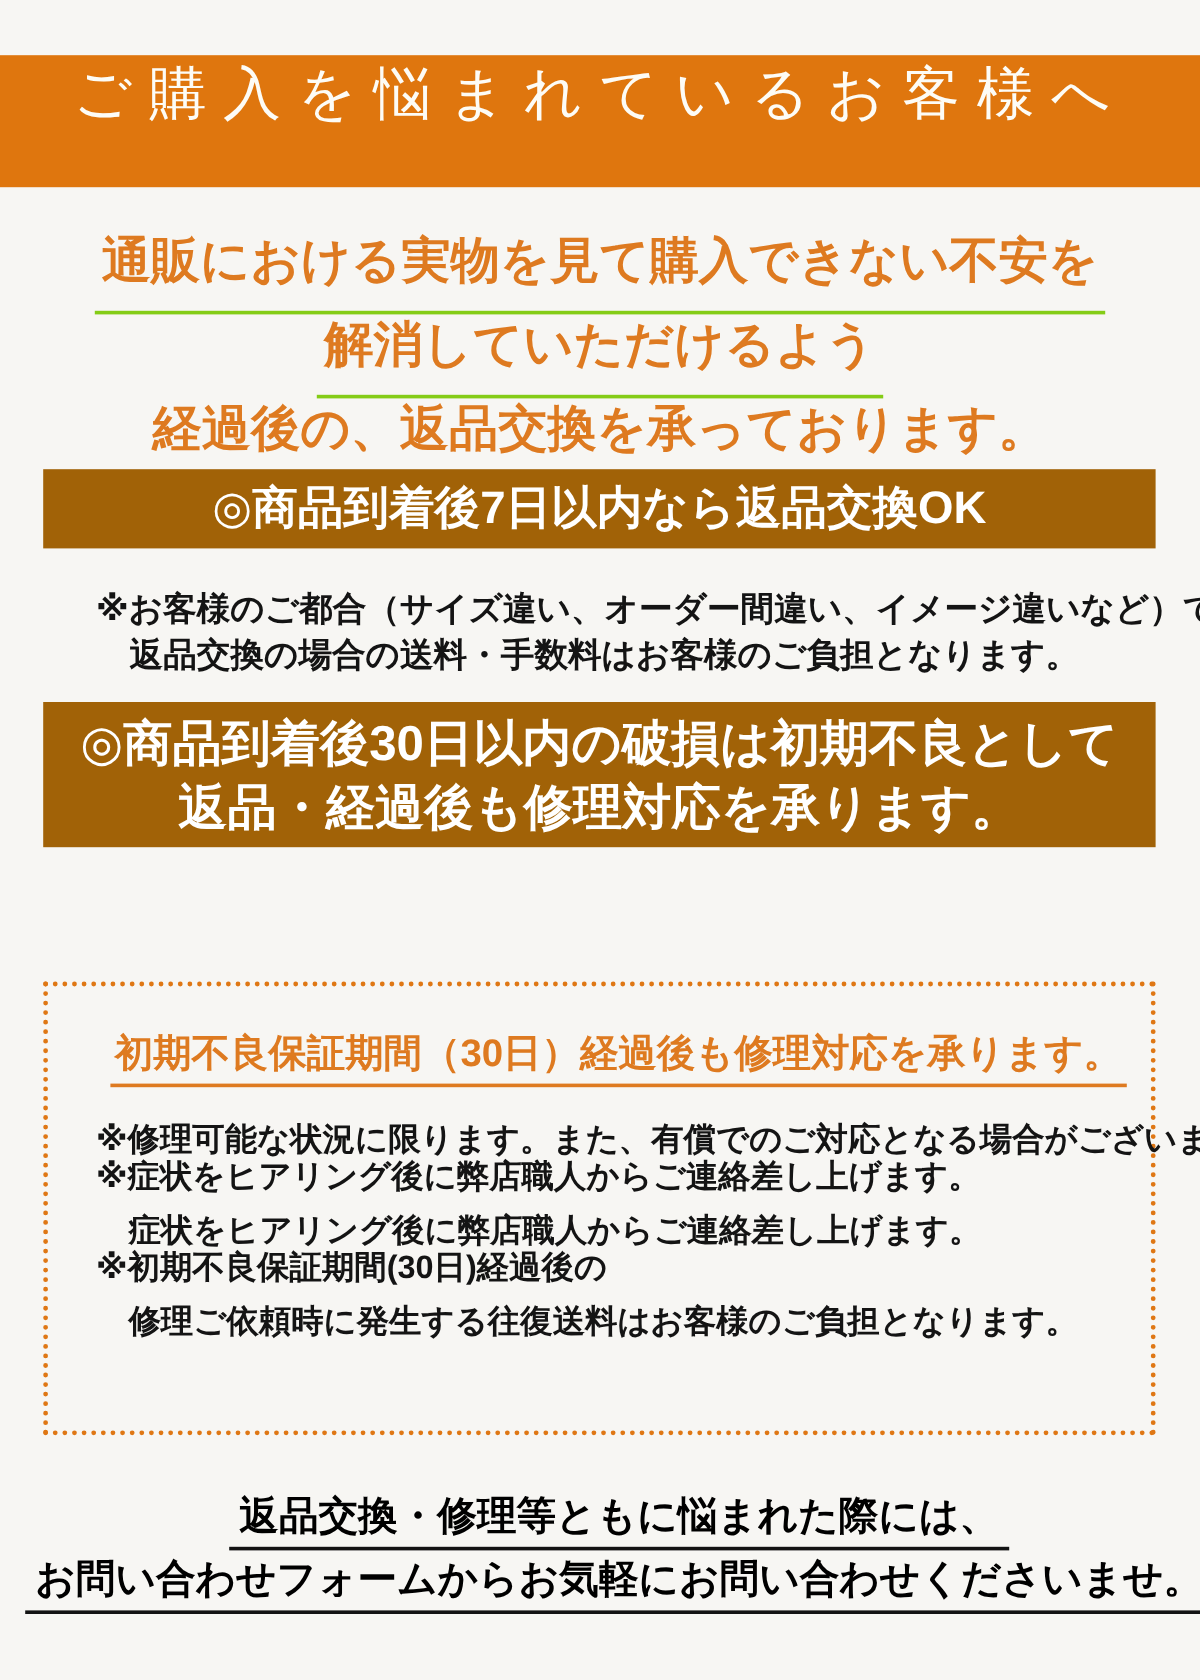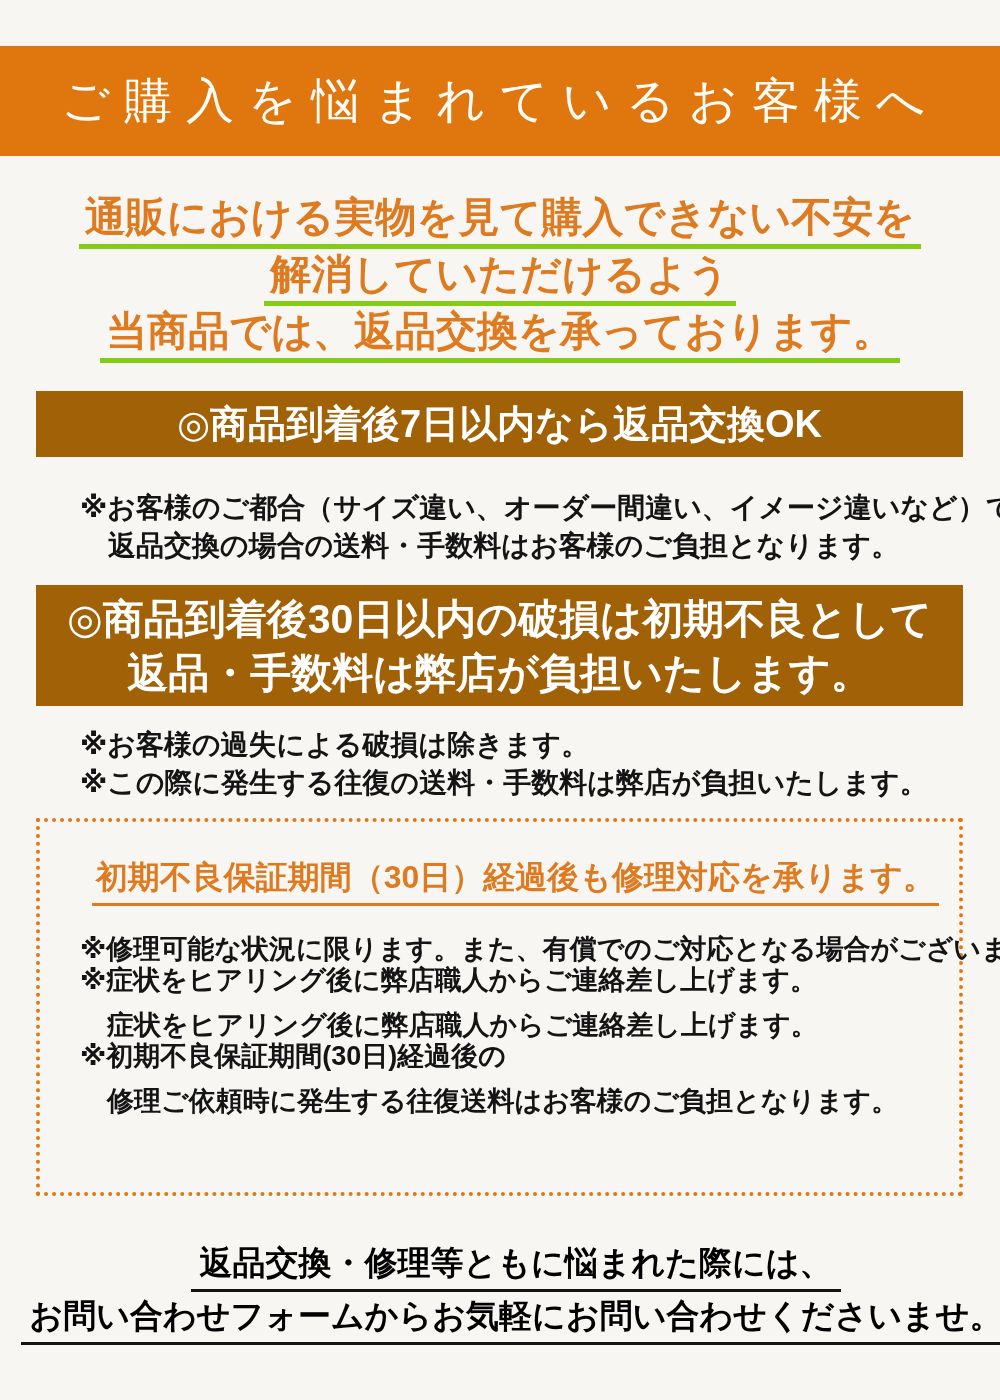--- a/index.html
+++ b/index.html
@@ -16,43 +16,42 @@
     background: #f7f6f3;
     overflow: hidden;
   }
   .header-banner {
     position: absolute;
     top: 46px; left: 0;
     width: 1000px; height: 110px;
     background: #df760e;
     color: #fdfcf6;
     display: flex;
-    align-items: center;
     justify-content: center;
     font-family: "Liberation Serif", "DejaVu Serif", serif;
     font-weight: 400;
     font-size: 48px;
     letter-spacing: 14px;
     white-space: nowrap;
   }
   .intro {
     position: absolute;
     top: 192px; left: 0;
     width: 1000px;
     text-align: center;
     color: #de7a20;
     font-weight: bold;
     font-size: 41px;
     line-height: 51px;
     white-space: nowrap;
   }
   .intro .u {
     display: inline-block;
-    border-bottom: 5px solid #84cc16;
-    padding: 0 6px 1px 6px;
+    border-bottom: 3px solid #84cc16;
+    padding: 0 6px 16px 6px;
   }
   .banner {
     position: absolute;
     left: 36px;
     width: 927px;
     background: #a16207;
     color: #ffffff;
     font-weight: bold;
     text-align: center;
     white-space: nowrap;
@@ -134,41 +133,37 @@
 
 <div class="page">
 
   <div class="header-banner">
     <span>ご購入を悩まれているお客様へ</span>
   </div>
 
   <div class="intro">
     <div><span class="u">通販における実物を見て購入できない不安を</span></div>
     <div><span class="u">解消していただけるよう</span></div>
-    <div><span class="u">当商品では、返品交換を承っております。</span></div>
+    <div><span class="u">経過後の、返品交換を承っております。</span></div>
   </div>
 
   <div class="banner banner-7">
     <span>◎商品到着後7日以内なら返品交換OK</span>
   </div>
 
   <div class="note note-7">
     <div>※お客様のご都合（サイズ違い、オーダー間違い、イメージ違いなど）での</div>
     <div class="cont">返品交換の場合の送料・手数料はお客様のご負担となります。</div>
   </div>
 
   <div class="banner banner-30">
     <div>◎商品到着後30日以内の破損は初期不良として</div>
-    <div>返品・手数料は弊店が負担いたします。</div>
+    <div>返品・経過後も修理対応を承ります。</div>
   </div>
 
-  <div class="note note-30">
-    <div>※お客様の過失による破損は除きます。</div>
-    <div>※この際に発生する往復の送料・手数料は弊店が負担いたします。</div>
-  </div>
 
   <div class="repair-box">
     <div class="box-title">
       <span class="u">初期不良保証期間（30日）経過後も修理対応を承ります。</span>
     </div>
     <div class="box-note first">※修理可能な状況に限ります。また、有償でのご対応となる場合がございます。</div>
     <div class="box-note item">※症状をヒアリング後に弊店職人からご連絡差し上げます。</div>
     <div class="box-note cont">症状をヒアリング後に弊店職人からご連絡差し上げます。</div>
     <div class="box-note item">※初期不良保証期間(30日)経過後の</div>
     <div class="box-note cont">修理ご依頼時に発生する往復送料はお客様のご負担となります。</div>

